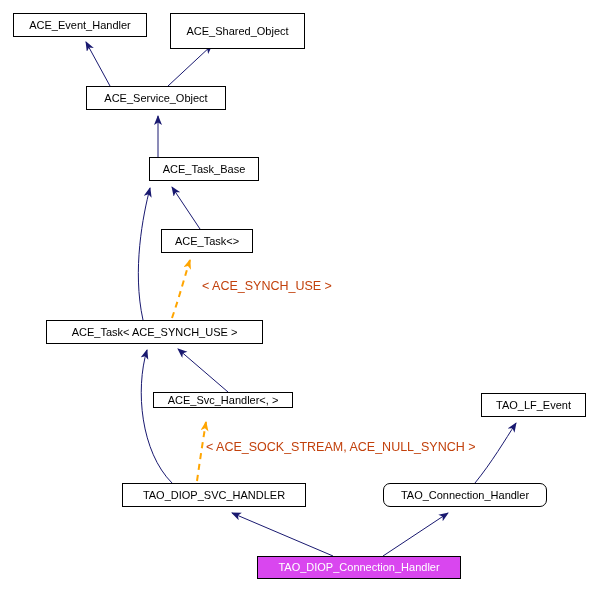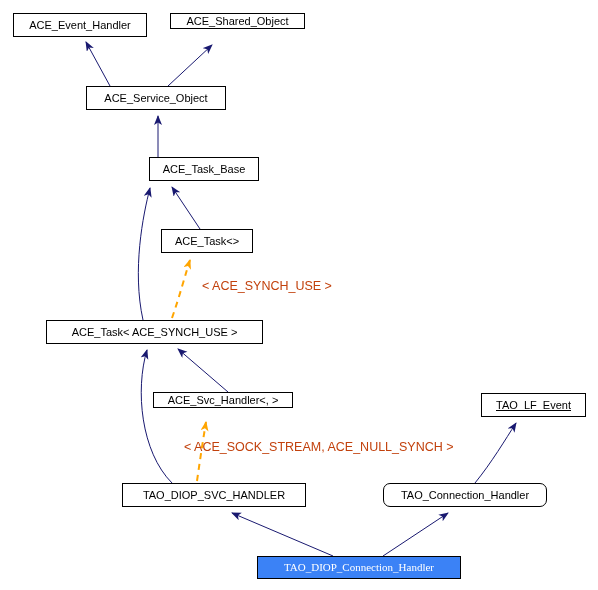--- a/index.html
+++ b/index.html
@@ -35,24 +35,23 @@
     font-size: 11px;
     font-family: "Liberation Sans", sans-serif;
     line-height: 1;
     display: flex;
     align-items: center;
     justify-content: center;
     white-space: nowrap;
     letter-spacing: 0px;
   }
   .node-box.highlight {
-    background: #3b82f6;
+    background: #d946ef;
     color: #ffffff;
     border-color: #000000;
-    font-family: Liberation Serif, serif;
   }
   .edge-label {
     position: absolute;
     font-size: 12.5px;
     font-family: "Liberation Sans", sans-serif;
     color: #c2410c;
     white-space: nowrap;
     line-height: 1;
   }
 </style>
@@ -83,49 +82,49 @@
         <path d="M 333,556 L 232,513" fill="none" stroke="#191970" stroke-width="1" marker-end="url(#arrow-inherit)"></path>
         <path d="M 383,556 L 448,513" fill="none" stroke="#191970" stroke-width="1" marker-end="url(#arrow-inherit)"></path>
         <path d="M 475,483 C 492,462 505,440 516,423" fill="none" stroke="#191970" stroke-width="1" marker-end="url(#arrow-inherit)"></path>
       </g>
   </svg>
 
   <div id="node-layer">
       <div class="node-box" style="left: 13px; top: 13px; width: 134px; height: 24px;">
         <span>ACE_Event_Handler</span>
       </div>
-      <div class="node-box" style="left: 170px; top: 13px; width: 135px; height: 16px;">
+      <div class="node-box" style="left: 170px; top: 13px; width: 135px; height: 36px;">
         <span>ACE_Shared_Object</span>
       </div>
       <div class="node-box" style="left: 86px; top: 86px; width: 140px; height: 24px;">
         <span>ACE_Service_Object</span>
       </div>
       <div class="node-box" style="left: 101px; top: 157px; width: 110px; height: 24px; margin-left: 48px;">
         <span>ACE_Task_Base</span>
       </div>
       <div class="node-box" style="left: 161px; top: 229px; width: 92px; height: 24px;">
         <span>ACE_Task&lt;&gt;</span>
       </div>
       <div class="node-box" style="left: 46px; top: 320px; width: 217px; height: 24px;">
         <span>ACE_Task&lt; ACE_SYNCH_USE &gt;</span>
       </div>
       <div class="node-box" style="left: 153px; top: 392px; width: 140px; height: 16px;">
         <span>ACE_Svc_Handler&lt;, &gt;</span>
       </div>
-      <div class="node-box" style="left: 481px; top: 393px; width: 105px; height: 24px; text-decoration: underline;">
+      <div class="node-box" style="left: 481px; top: 393px; width: 105px; height: 24px;">
         <span>TAO_LF_Event</span>
       </div>
       <div class="node-box" style="left: 122px; top: 483px; width: 184px; height: 24px;">
         <span>TAO_DIOP_SVC_HANDLER</span>
       </div>
       <div class="node-box" style="left: 383px; top: 483px; width: 164px; height: 24px; border-radius: 7px;">
         <span>TAO_Connection_Handler</span>
       </div>
       <div class="node-box highlight" style="left: 257px; top: 556px; width: 204px; height: 23px;">
         <span>TAO_DIOP_Connection_Handler</span>
       </div>
     </div>
   <div id="label-layer">
       <div class="edge-label" style="left: 202px; top: 280px;">&lt; ACE_SYNCH_USE &gt;</div>
-      <div class="edge-label" style="left: 184px; top: 441px;">&lt; ACE_SOCK_STREAM, ACE_NULL_SYNCH &gt;</div>
+      <div class="edge-label" style="left: 206px; top: 441px;">&lt; ACE_SOCK_STREAM, ACE_NULL_SYNCH &gt;</div>
     </div>
 
 </div>
 
 </body></html>

